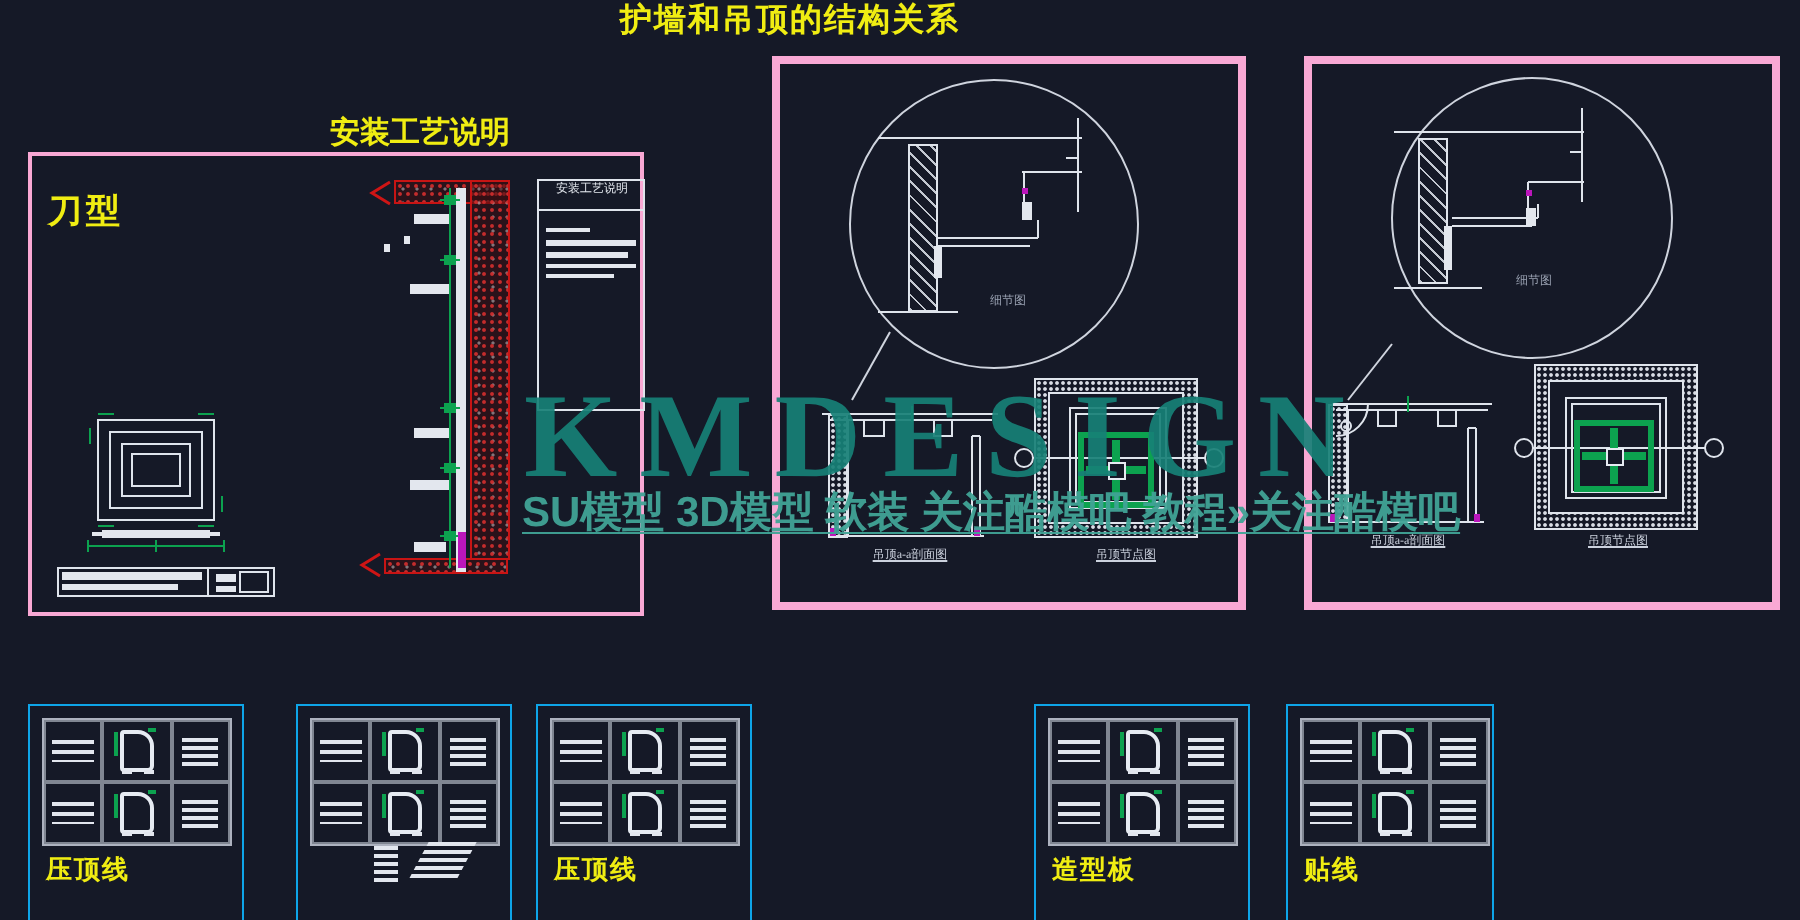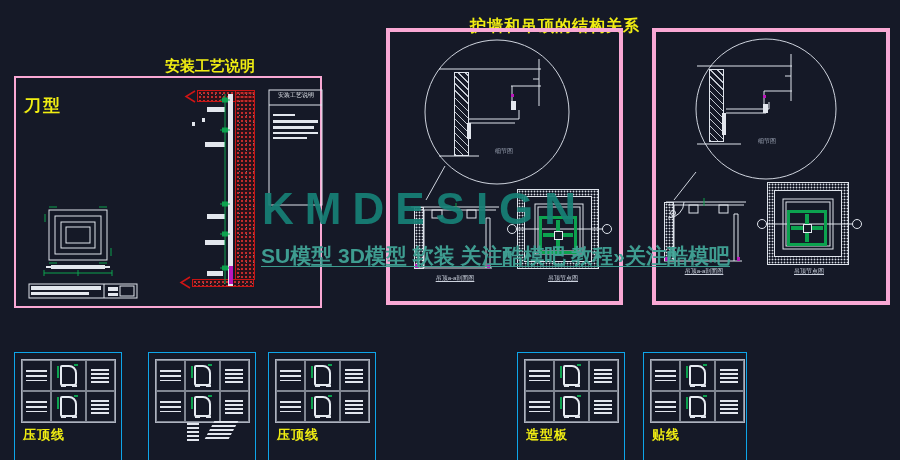--- a/index.html
+++ b/index.html
@@ -1,38 +1,38 @@
 <!DOCTYPE html>
 <html><head>
 <meta charset="utf-8">
 <style>
   html,body{margin:0;padding:0;background:#10131e;}
   #screen{position:relative;width:900px;height:460px;background:#151927;overflow:hidden;
           font-family:"Liberation Sans","DejaVu Sans",sans-serif;}
   .yellow{color:#f0ed12;font-weight:bold;}
-  .panel{position:absolute;border:4px solid #f9a8d4;box-sizing:border-box;}
+  .panel{position:absolute;border:4px solid #f9a8d4;box-sizing:border-box;font-family:Liberation Serif, serif;}
   .panel svg{position:absolute;left:0;top:0;}
   .abs{position:absolute;box-sizing:border-box;}
   
   .speckle-red{background-color:rgba(60,12,16,.55);
     background-image:radial-gradient(rgba(205,45,45,.95) .7px,transparent 1.2px),
                      radial-gradient(rgba(235,235,240,.45) .6px,transparent 1px);
     background-size:4px 4px,7px 7px;border:1px solid #c81414;}
   .speckle-white{background-image:radial-gradient(rgba(228,232,240,.95) .7px,transparent 1.15px);
     background-size:3px 3px;border:1px solid #dfe4ec;}
   .hatch45{border:1px solid #dfe4ec;
     background:repeating-linear-gradient(45deg,rgba(226,231,239,.85) 0 1px,transparent 1px 5px);}
   .cover{background:#151927;border:1px solid #dfe4ec;}
   
   .cap{position:absolute;font-size:6px;line-height:7px;color:#ccd2de;text-align:center;
        text-decoration:underline;white-space:nowrap;}
   .tiny{position:absolute;font-size:6px;line-height:7px;color:#9aa2b2;text-align:center;white-space:nowrap;}
   .legend-title{position:absolute;font-size:6px;line-height:7px;color:#e3e7ee;text-align:center;white-space:nowrap;}
   
-  .main-title{position:absolute;left:310px;top:16px;width:330px;text-align:right;
+  .main-title{position:absolute;left:310px;top:0;width:330px;text-align:left;
               font-size:16px;letter-spacing:1px;}
   .left-heading{position:absolute;left:100px;top:57px;width:220px;text-align:center;font-size:15px;}
   .knife{position:absolute;left:8px;top:16px;font-size:17px;letter-spacing:2px;}
   
   .gsq{position:absolute;border:3px solid #0ca24f;}
   .gsq .gh{position:absolute;left:1px;right:1px;top:50%;margin-top:-2px;height:4px;background:#0ca24f;}
   .gsq .gv{position:absolute;top:1px;bottom:1px;left:50%;margin-left:-2px;width:4px;background:#0ca24f;}
   .gsq .gc{position:absolute;left:50%;top:50%;width:7px;height:7px;margin:-4px 0 0 -4px;
            border:1px solid #e6ebf2;background:#151927;}
   
@@ -47,21 +47,21 @@
   .s-feet{position:absolute;bottom:3px;left:50%;transform:translateX(-50%);width:16px;height:2px;
           background:linear-gradient(90deg,#e2e6ee 0 5px,transparent 5px 11px,#e2e6ee 11px 16px);}
   .s-stack{width:18px;height:14px;background:repeating-linear-gradient(180deg,#e2e6ee 0 2px,transparent 2px 4px);}
   .blabel{position:absolute;left:8px;top:73px;font-size:13px;letter-spacing:1px;}
   .p2x1{position:absolute;left:38px;top:70px;width:12px;height:20px;
         background:repeating-linear-gradient(180deg,#e2e6ee 0 2px,transparent 2px 4px);}
   .p2x2{position:absolute;left:60px;top:68px;width:24px;height:20px;transform:skewX(-28deg);
         background:repeating-linear-gradient(180deg,#e2e6ee 0 2px,transparent 2px 4px);}
   
   .wm{position:absolute;pointer-events:none;white-space:nowrap;z-index:50;}
-  .wm1{left:262px;top:184px;font-size:44px;font-weight:bold;letter-spacing:11px;color:rgba(23,128,118,.92);}
+  .wm1{left:262px;top:184px;font-size:60px;font-weight:bold;letter-spacing:11px;color:rgba(23,128,118,.92);font-family:Liberation Serif, serif;}
   .wm2{left:282px;top:224px;font-size:29px;letter-spacing:8px;color:rgba(23,128,118,.88);}
   .wm3{left:261px;top:242px;font-size:21px;font-weight:bold;color:rgba(64,163,150,.95);
        text-decoration:underline;text-decoration-thickness:1px;text-underline-offset:3px;}
 </style>
 </head>
 <body>
 
 <div id="screen">
 
   <div class="main-title yellow">护墙和吊顶的结构关系</div>

